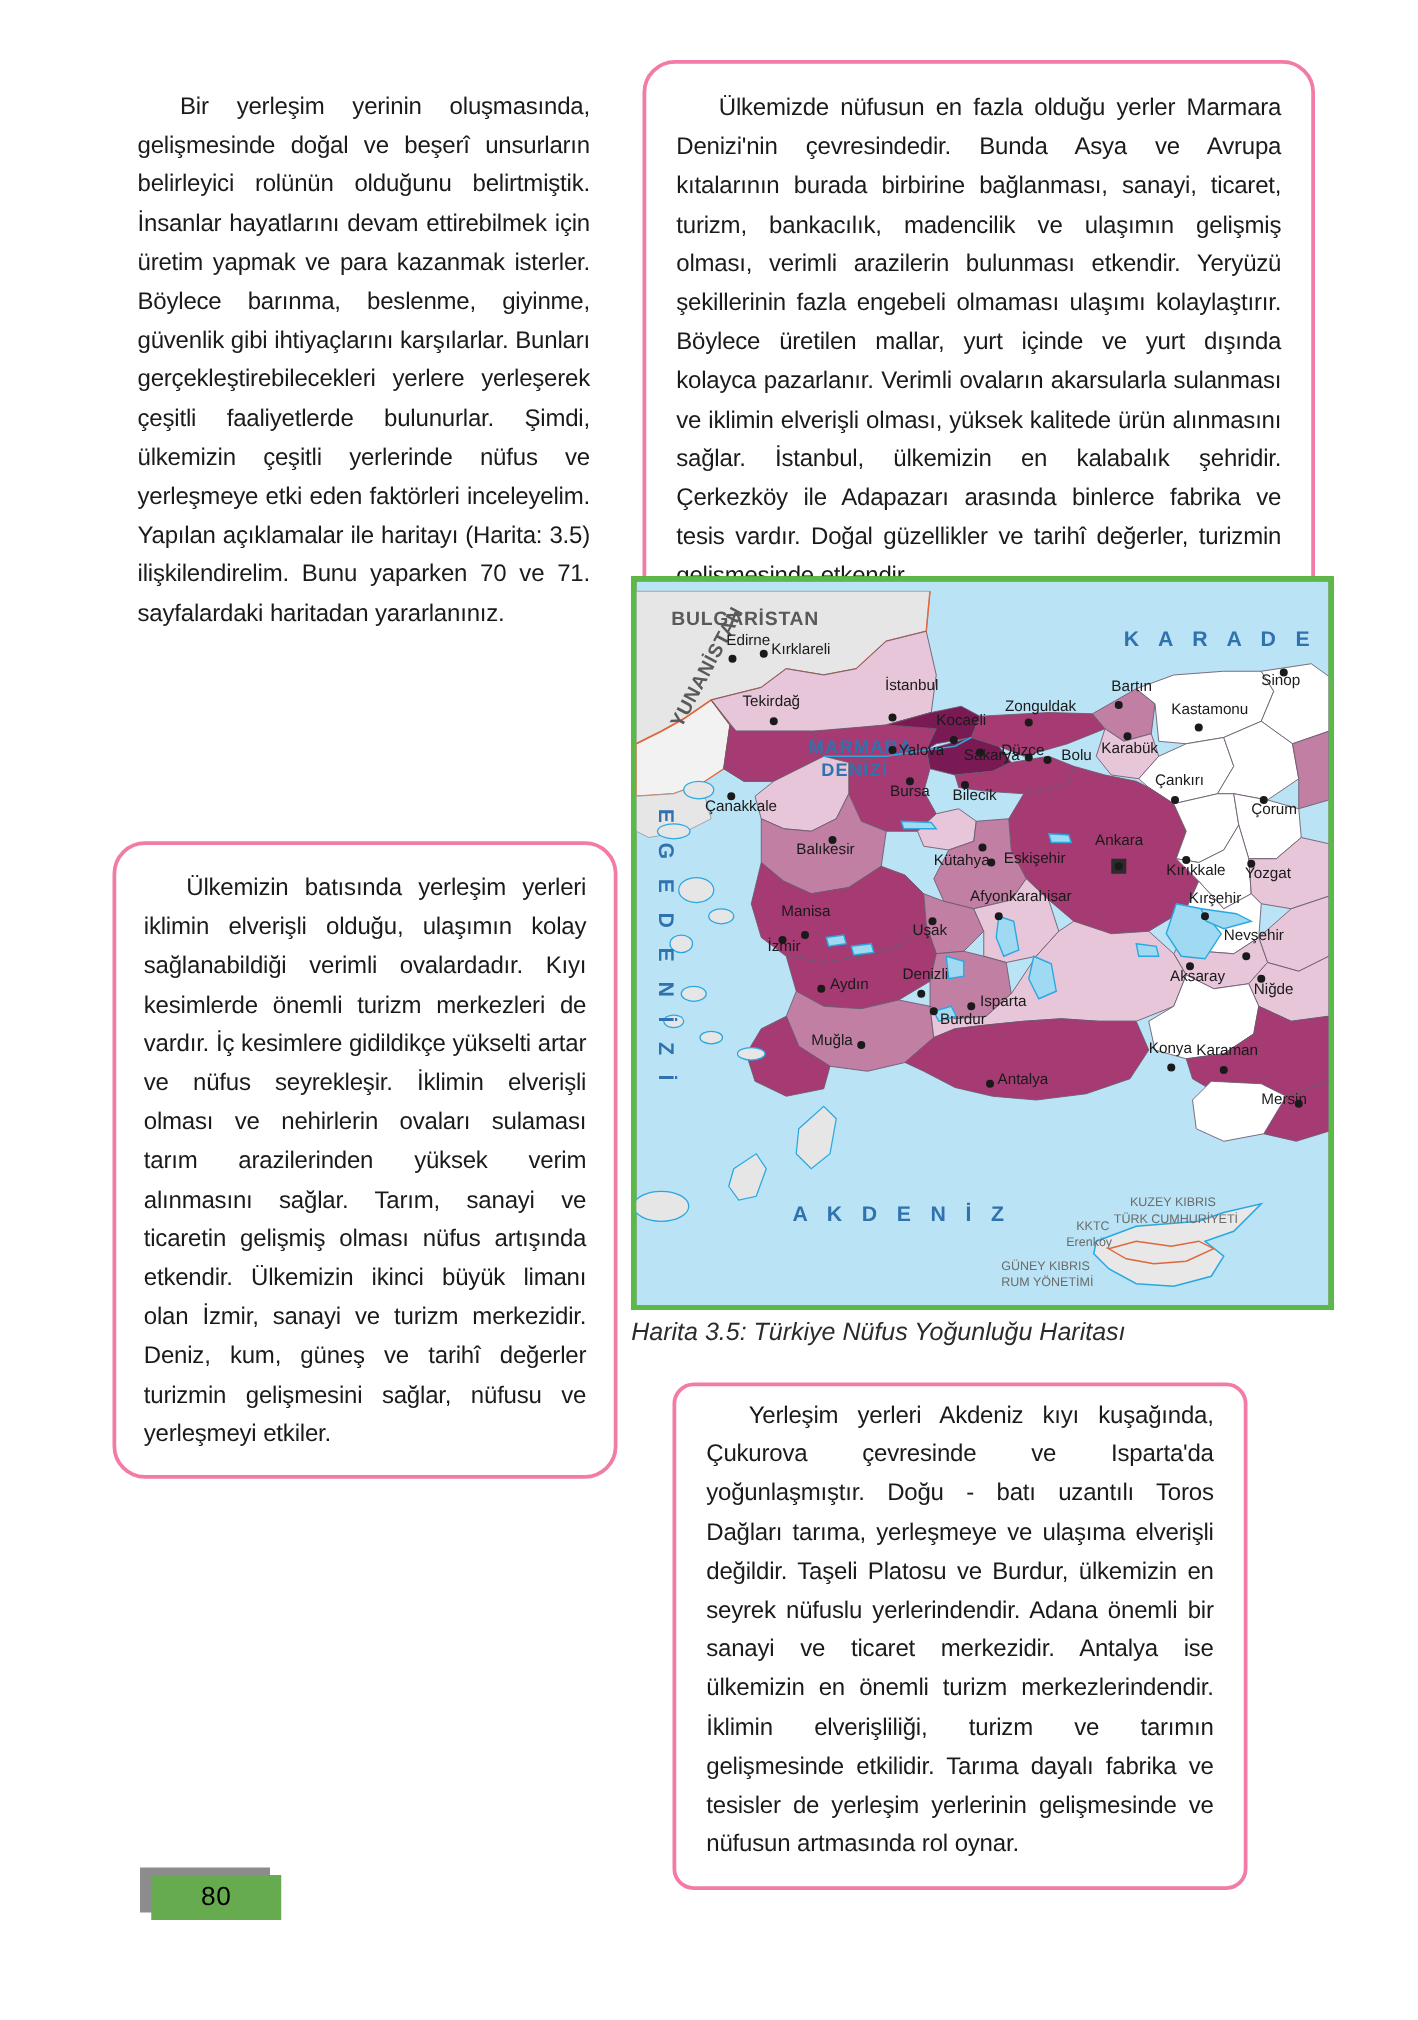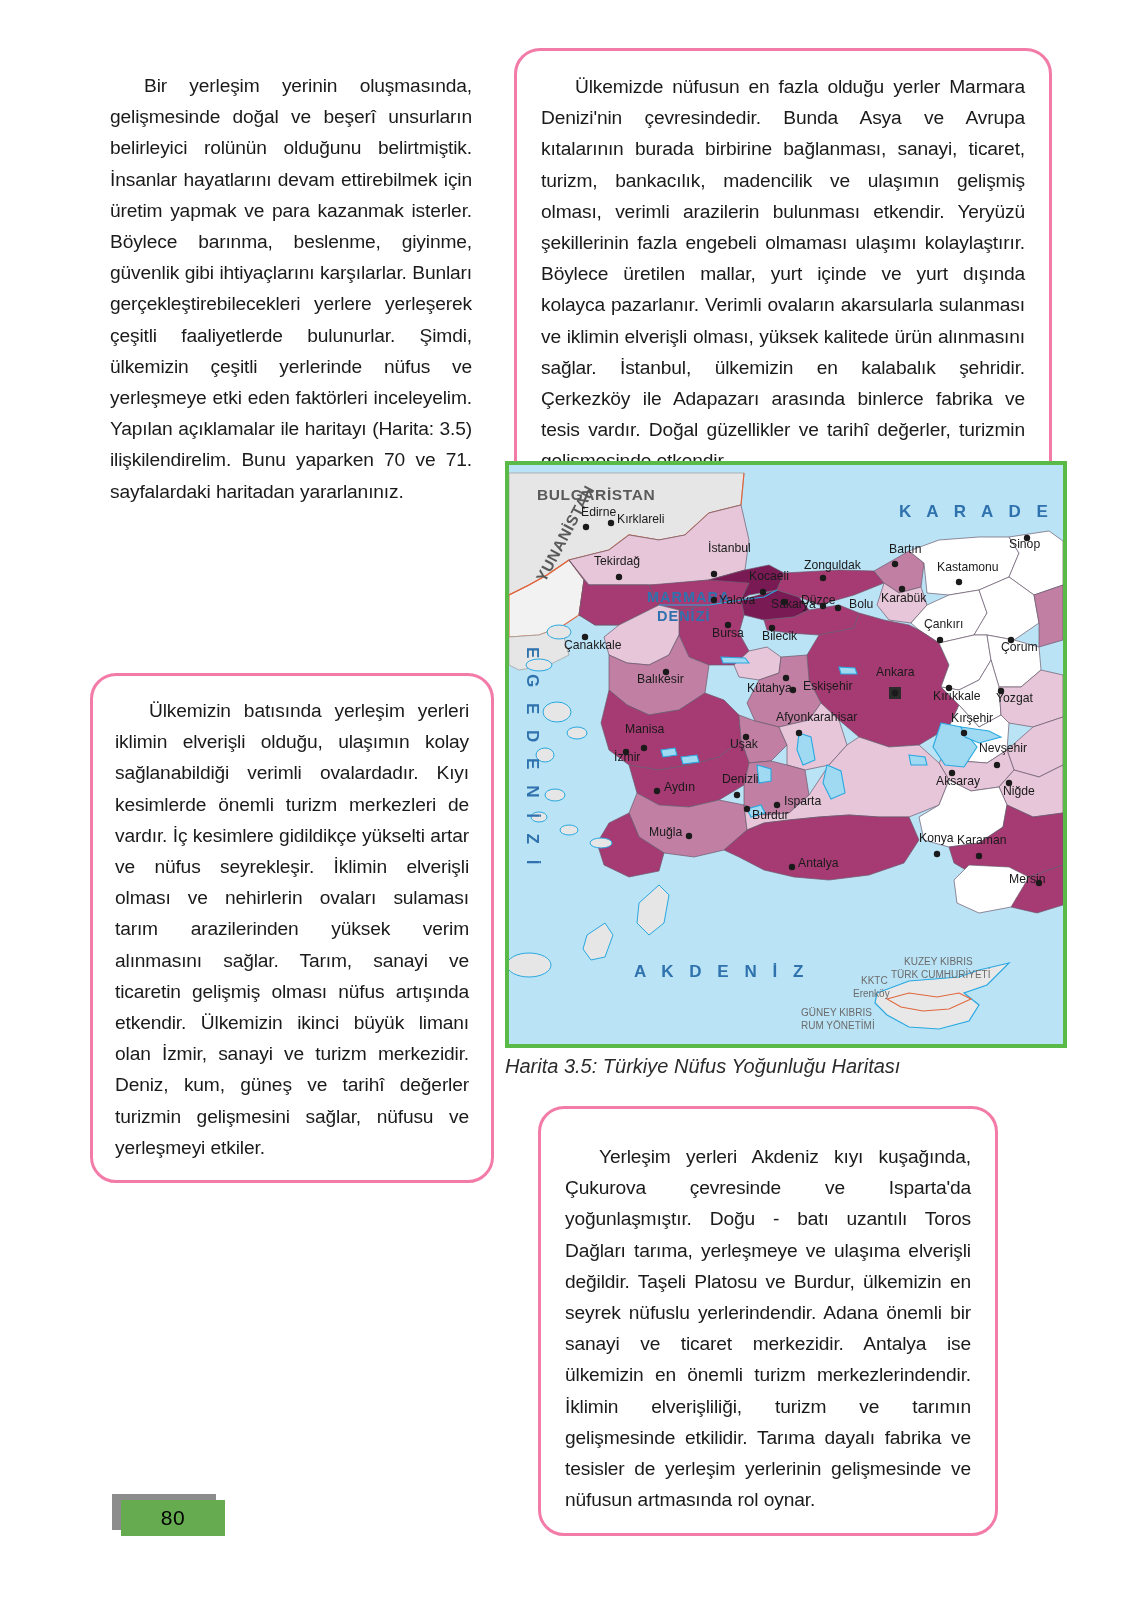--- a/index.html
+++ b/index.html
@@ -58,21 +58,22 @@
     left: 90px;
     top: 654px;
     width: 404px;
     padding: 19px 22px 17px 22px;
     margin-top: 19px;
   }
   #callout-bottom-right {
     left: 538px;
     top: 1106px;
     width: 460px;
-    padding: 32px 24px 18px 24px;
+    padding: 8px 24px 18px 24px;
+    border-radius: 17px;
   }
 
   
   #map-figure {
     position: absolute;
     left: 505px;
     top: 461px;
     width: 562px;
     height: 587px;
   }

